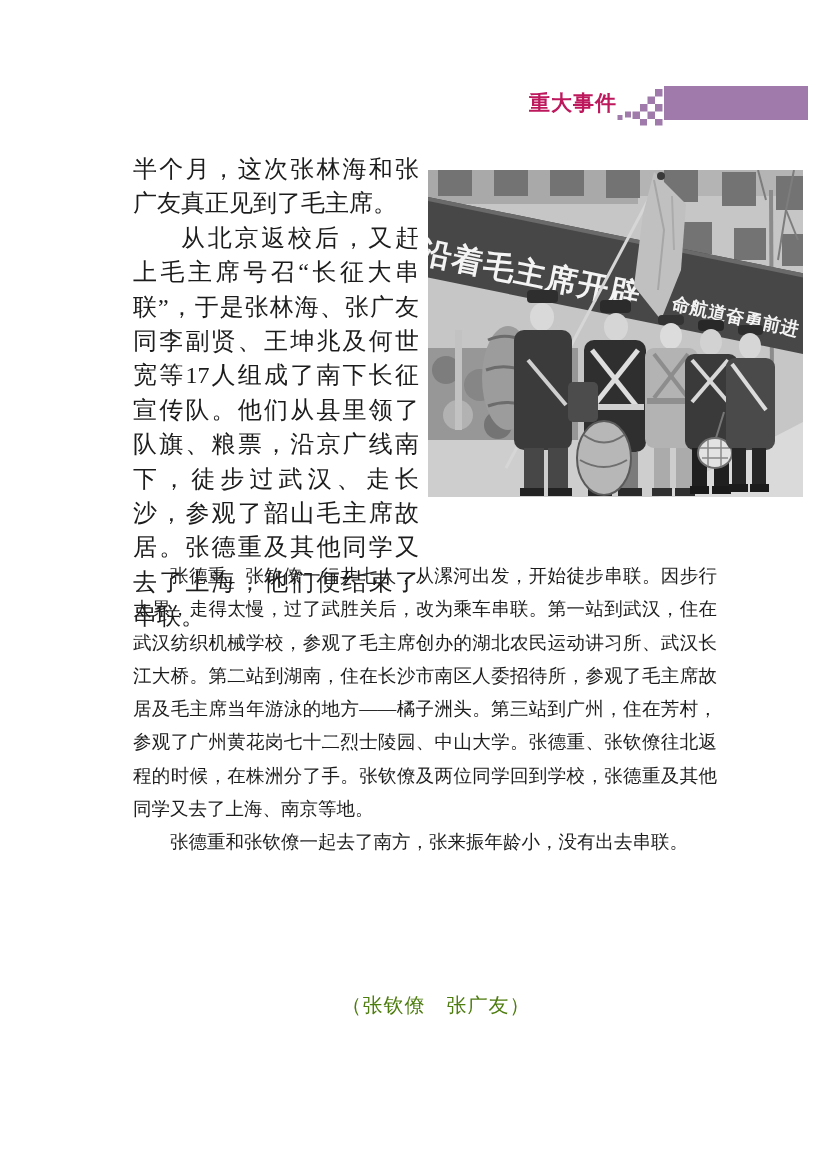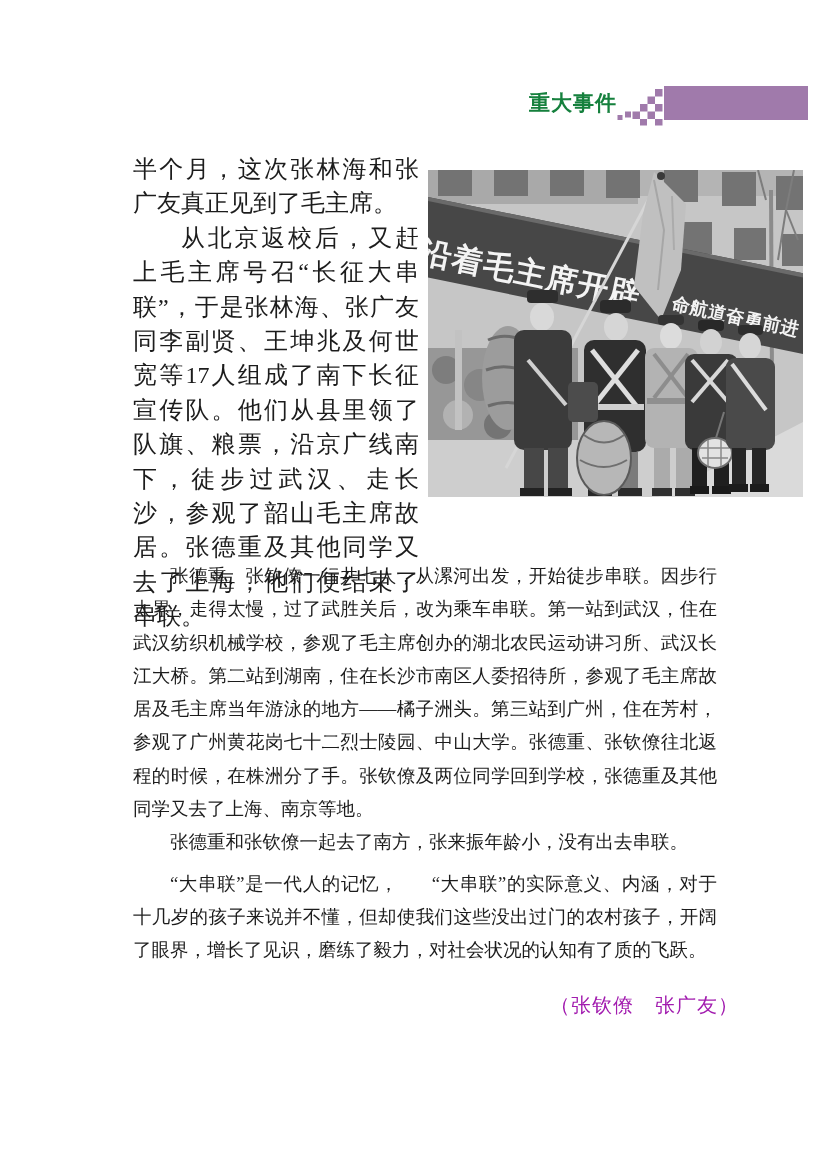--- a/index.html
+++ b/index.html
@@ -8,21 +8,21 @@
     width:830px;height:1155px;
     background:#ffffff;
     overflow:hidden;
     font-family:"Liberation Serif","DejaVu Serif",serif;
     color:#1c1c1c;
   }
   
   .hdr-title{
     position:absolute;left:529px;top:89px;
     font-family:"Liberation Sans","DejaVu Sans",sans-serif;
-    font-weight:bold;font-size:21px;letter-spacing:1px;color:#15803d;
+    font-weight:bold;font-size:21px;letter-spacing:1px;color:#be185d;
   }
   .hdr-bar{
     position:absolute;left:664px;top:86px;width:144px;height:34px;
     background:#a07aab;
   }
   .hdr-checks{position:absolute;left:613px;top:84px;}
   .hdr-checks rect{fill:#a07aab;}
   
   .photo{position:absolute;left:428px;top:170px;width:375px;height:327px;}
   .photo svg{display:block;}
@@ -37,21 +37,21 @@
   .body-block{
     position:absolute;left:133px;top:560px;width:584px;
     font-size:18.5px;line-height:33.3px;text-align:justify;
   }
   .body-block p{margin:0;text-indent:2em;}
   .body-block p.spaced{margin-top:8px;}
   .gap{display:inline-block;width:1.8em;}
   
   .signature{
     position:absolute;left:133px;top:992px;width:606px;
-    text-align:right;font-size:20px;color:#a21caf;letter-spacing:1px;
+    text-align:center;font-size:20px;color:#4d7c0f;letter-spacing:1px;
   }
   .banner-text{
     fill:#f4f4f4;
     font-family:"Liberation Sans","DejaVu Sans",sans-serif;
     font-weight:bold;
   }
 </style>
 </head>
 <body>
 
@@ -212,18 +212,17 @@
   </figure>
 
   <div class="left-col">
     <p>半个月，这次张林海和张广友真正见到了毛主席。</p>
     <p class="indent">从北京返校后，又赶上毛主席号召“长征大串联”，于是张林海、张广友同李副贤、王坤兆及何世宽等17人组成了南下长征宣传队。他们从县里领了队旗、粮票，沿京广线南下，徒步过武汉、走长沙，参观了韶山毛主席故居。张德重及其他同学又去了上海，他们便结束了串联。</p>
   </div>
 
   <div class="body-block">
     <p>张德重、张钦僚一行共七人，从漯河出发，开始徒步串联。因步行太累，走得太慢，过了武胜关后，改为乘车串联。第一站到武汉，住在武汉纺织机械学校，参观了毛主席创办的湖北农民运动讲习所、武汉长江大桥。第二站到湖南，住在长沙市南区人委招待所，参观了毛主席故居及毛主席当年游泳的地方——橘子洲头。第三站到广州，住在芳村，参观了广州黄花岗七十二烈士陵园、中山大学。张德重、张钦僚往北返程的时候，在株洲分了手。张钦僚及两位同学回到学校，张德重及其他同学又去了上海、南京等地。</p>
     <p>张德重和张钦僚一起去了南方，张来振年龄小，没有出去串联。</p>
-    <p class="spaced"><span>“大串联”是一代人的记忆，</span><span class="gap"></span><span>“大串联”的实际意义、内涵，对于十几岁的孩子来说并不懂，但却使我们这些没出过门的农村孩子，开阔了眼界，增长了见识，磨练了毅力，对社会状况的认知有了质的飞跃。</span></p>
   </div>
 
   <div class="signature">（张钦僚　张广友）</div>
 
 </div>
 
 </body></html>

